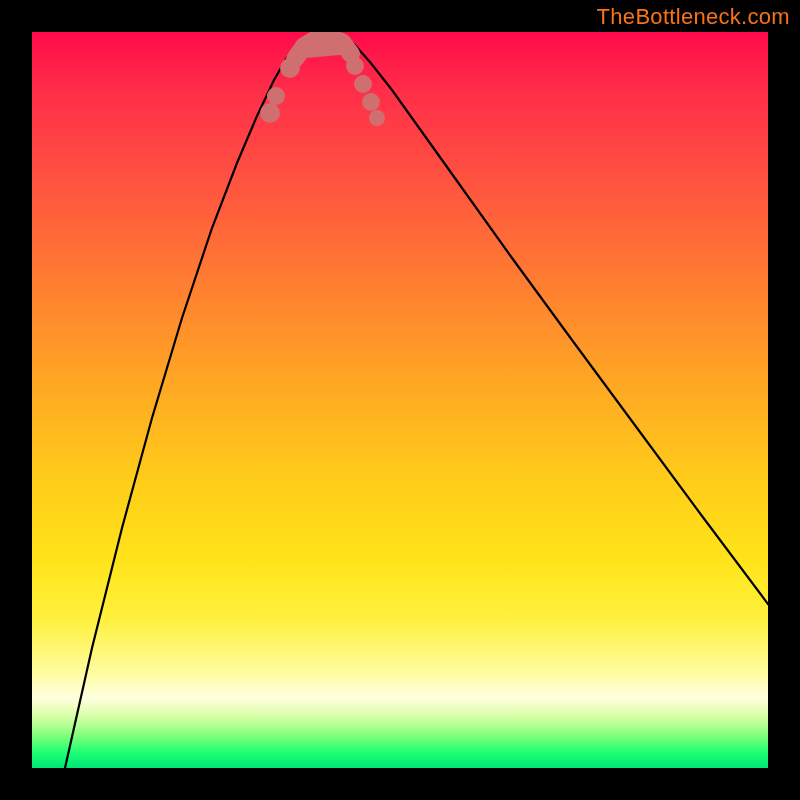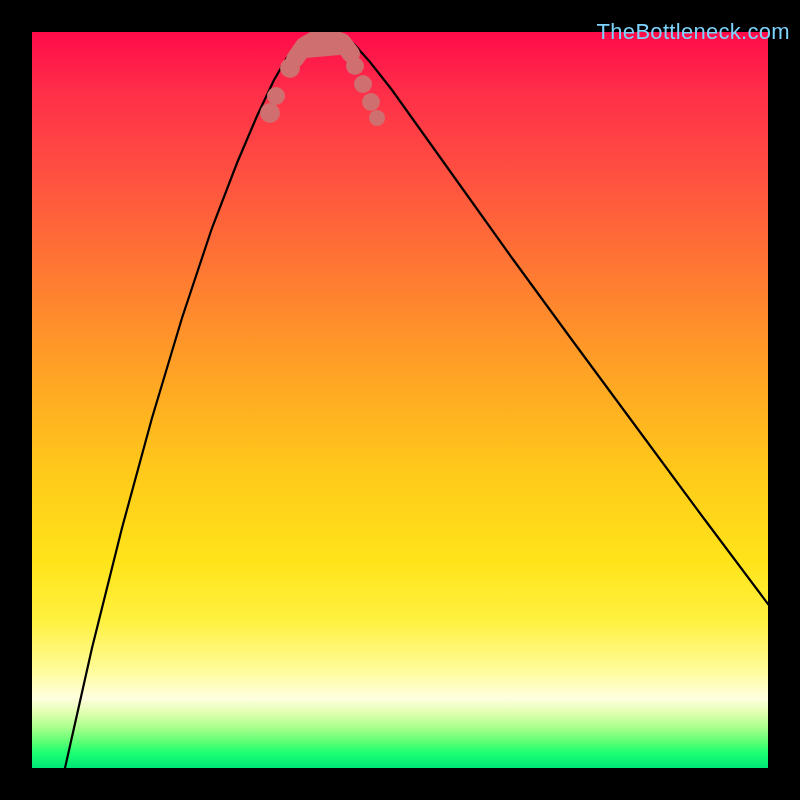--- a/index.html
+++ b/index.html
@@ -45,26 +45,25 @@
       #a8ff8c 94.5%,
       #5bff74 96.5%,
       #1bff73 98%,
       #00e676 100%
     );
   }
   .watermark {
     position: absolute;
     top: 4px;
     right: 10px;
-    color: #7dd3fc;
+    color: #f97316;
     font-size: 22px;
     font-weight: 500;
     letter-spacing: 0.3px;
     user-select: none;
-    margin-top: 15px;
   }
   svg.curves {
     position: absolute;
     inset: 0;
     width: 100%;
     height: 100%;
   }
   .curve {
     fill: none;
     stroke: #000;

